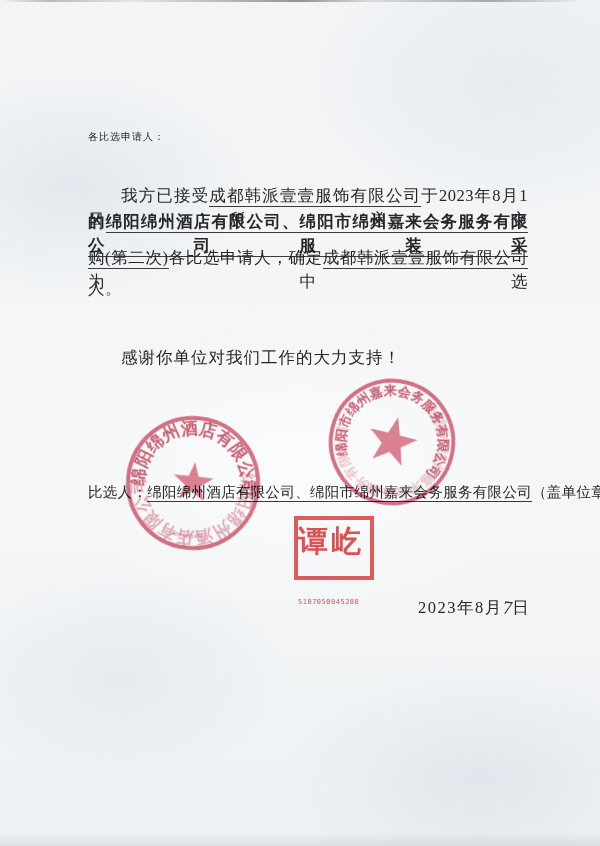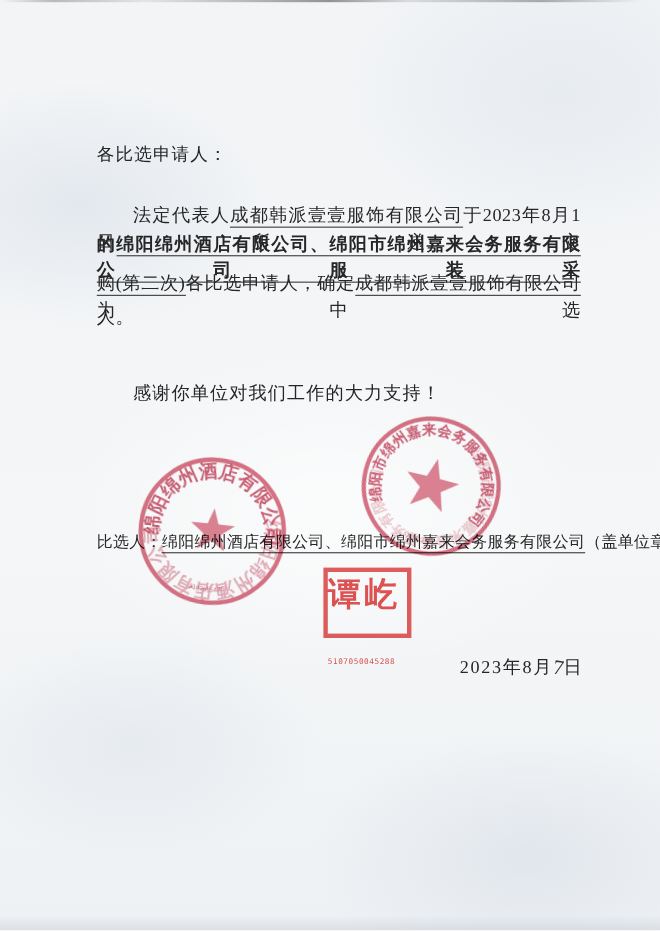--- a/index.html
+++ b/index.html
@@ -18,21 +18,21 @@
     background:linear-gradient(90deg, rgba(50,50,55,0) 0%, rgba(50,50,55,.30) 8%,
       rgba(50,50,55,.08) 22%, rgba(50,50,55,.50) 50%, rgba(50,50,55,.12) 62%,
       rgba(50,50,55,.38) 82%, rgba(50,50,55,0) 97%);}
   .scan-bottom{position:absolute;bottom:0;left:0;right:0;height:14px;
     background:linear-gradient(180deg,transparent,rgba(182,190,200,.35));}
   .title{
     position:absolute;top:80px;left:0;width:100%;margin:0;text-align:center;
     font-family:"Liberation Sans","DejaVu Sans",sans-serif;font-weight:700;
     font-size:27px;letter-spacing:14px;text-indent:14px;color:#1d1d1d;
   }
-  .salutation{position:absolute;left:88px;top:130px;font-size:16px;letter-spacing:1px;}
+  .salutation{position:absolute;left:88px;top:130px;font-size:10px;letter-spacing:1px;}
   .bline{position:absolute;left:88px;width:440px;font-size:16.5px;letter-spacing:.5px;
     text-align:justify;text-align-last:justify;text-justify:distribute;line-height:24px;}
   .bline.last{text-align:left;text-align-last:left;}
   .bl1{top:184px;text-indent:33px;}
   .bl2{top:210px;font-weight:bold;}
   .bl3{top:246px;}
   .bl4{top:277px;}
   .u{border-bottom:1px solid #3a3a3a;padding-bottom:1px;}
   .thanks{position:absolute;left:121px;top:347px;font-size:16.5px;letter-spacing:1px;}
   .selector-line{position:absolute;left:88px;top:483px;font-size:14.5px;letter-spacing:.3px;white-space:nowrap;}
@@ -61,21 +61,21 @@
 </head>
 <body>
 
 <div class="doc">
   <div class="scan-top"></div>
 
 
   <div class="salutation">各比选申请人：</div>
 
   <div>
-    <div class="bline bl1"><span>法定代表人</span><span class="u">成都韩派壹壹服饰有限公司</span><span>于2023年8月1日所递交</span></div>
+    <div class="bline bl1"><span>我方已接受</span><span class="u">成都韩派壹壹服饰有限公司</span><span>于2023年8月1日所递交</span></div>
     <div class="bline bl2"><span>的</span><span class="u">绵阳绵州酒店有限公司、绵阳市绵州嘉来会务服务有限公司服装采</span></div>
     <div class="bline bl3"><span class="u">购(第二次)</span><span>各比选申请人，确定</span><span class="u">成都韩派壹壹服饰有限公司</span><span>为中选</span></div>
     <div class="bline bl4 last">人。</div>
   </div>
 
   <div class="thanks">感谢你单位对我们工作的大力支持！</div>
 
   <div class="selector-line"><span>比选人：</span><span class="u">绵阳绵州酒店有限公司、绵阳市绵州嘉来会务服务有限公司</span><span>（盖单位章）</span></div>
 
 

